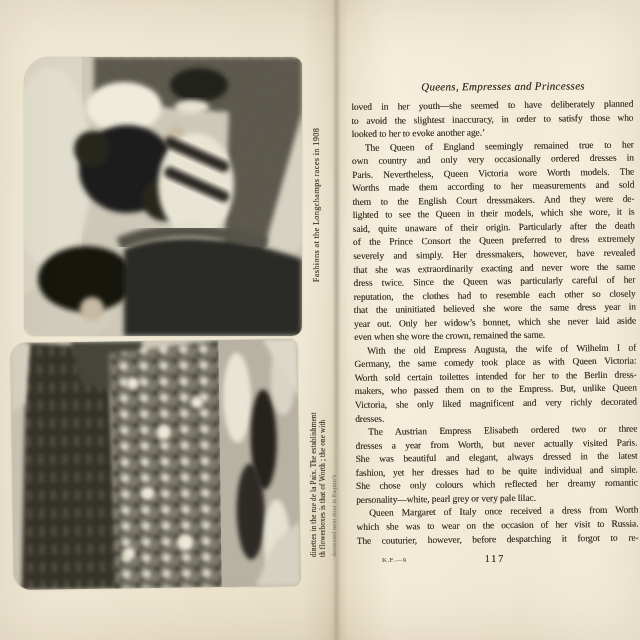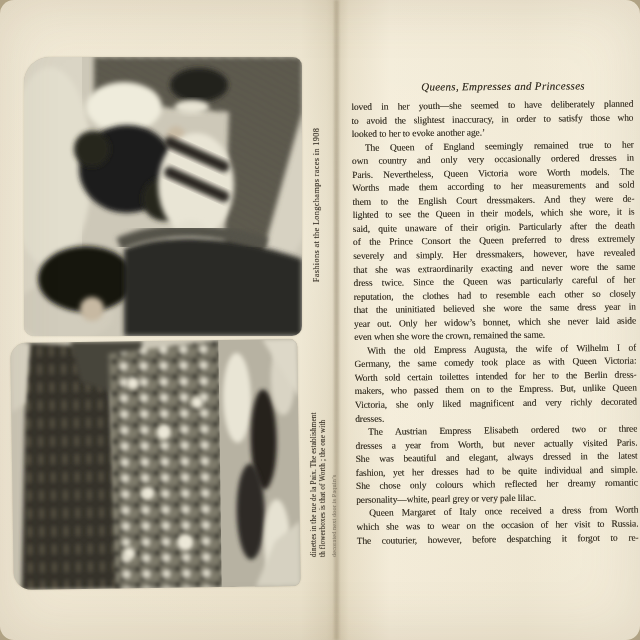--- a/index.html
+++ b/index.html
@@ -3,21 +3,20 @@
 <meta charset="utf-8">
 <style>
   html,body{margin:0;padding:0;}
   body{width:640px;height:640px;overflow:hidden;background:#b9ac8e;}
   .spread{
     position:relative;width:640px;height:640px;
     font-family:"Liberation Serif","DejaVu Serif",serif;
     background:
       radial-gradient(ellipse 120% 90% at 50% 40%, rgba(255,252,240,0.35), rgba(0,0,0,0) 70%),
       linear-gradient(90deg,#f1e9d5 0%,#ece3cd 30%,#e9e0c9 47%,#ded4bb 51%,#d2c7ac 52.6%,#e6dcc4 54.5%,#f2ead6 61%,#efe7d2 82%,#f5eedb 100%);
-    border-radius: 14px;
   }
   .vignette{position:absolute;inset:0;pointer-events:none;
     box-shadow:inset 0 0 60px rgba(120,100,70,0.18);}
   .crease{position:absolute;left:334px;top:0;width:5px;height:640px;
     background:linear-gradient(180deg,rgba(110,96,70,0.20),rgba(110,96,70,0.32) 40%,rgba(110,96,70,0.18));
     filter:blur(1.2px);}
   
   .plate{position:absolute;overflow:hidden;box-shadow:inset 0 0 10px rgba(80,70,50,0.30), 0 0 2px rgba(100,88,60,0.25);}
   .plate svg{display:block;width:100%;height:100%;}
   .plate-top{left:24px;top:57px;width:278px;height:279px;border-radius:26px 9px 10px 10px;}
@@ -182,16 +181,20 @@
       <div class="ln">dresses a year from Worth, but never actually visited Paris.</div>
       <div class="ln">She was beautiful and elegant, always dressed in the latest</div>
       <div class="ln">fashion, yet her dresses had to be quite individual and simple.</div>
       <div class="ln">She chose only colours which reflected her dreamy romantic</div>
       <div class="ln pend">personality—white, pearl grey or very pale lilac.</div>
       <div class="ln indent">Queen Margaret of Italy once received a dress from Worth</div>
       <div class="ln">which she was to wear on the occasion of her visit to Russia.</div>
       <div class="ln">The couturier, however, before despatching it forgot to re-</div>
     </div>
 
+    <div class="footrow">
+      <span class="pnum">117</span>
+      <span class="sig">K.F.—9</span>
+    </div>
   </div>
 
   <div class="vignette"></div>
 </div>
 
 </body></html>

